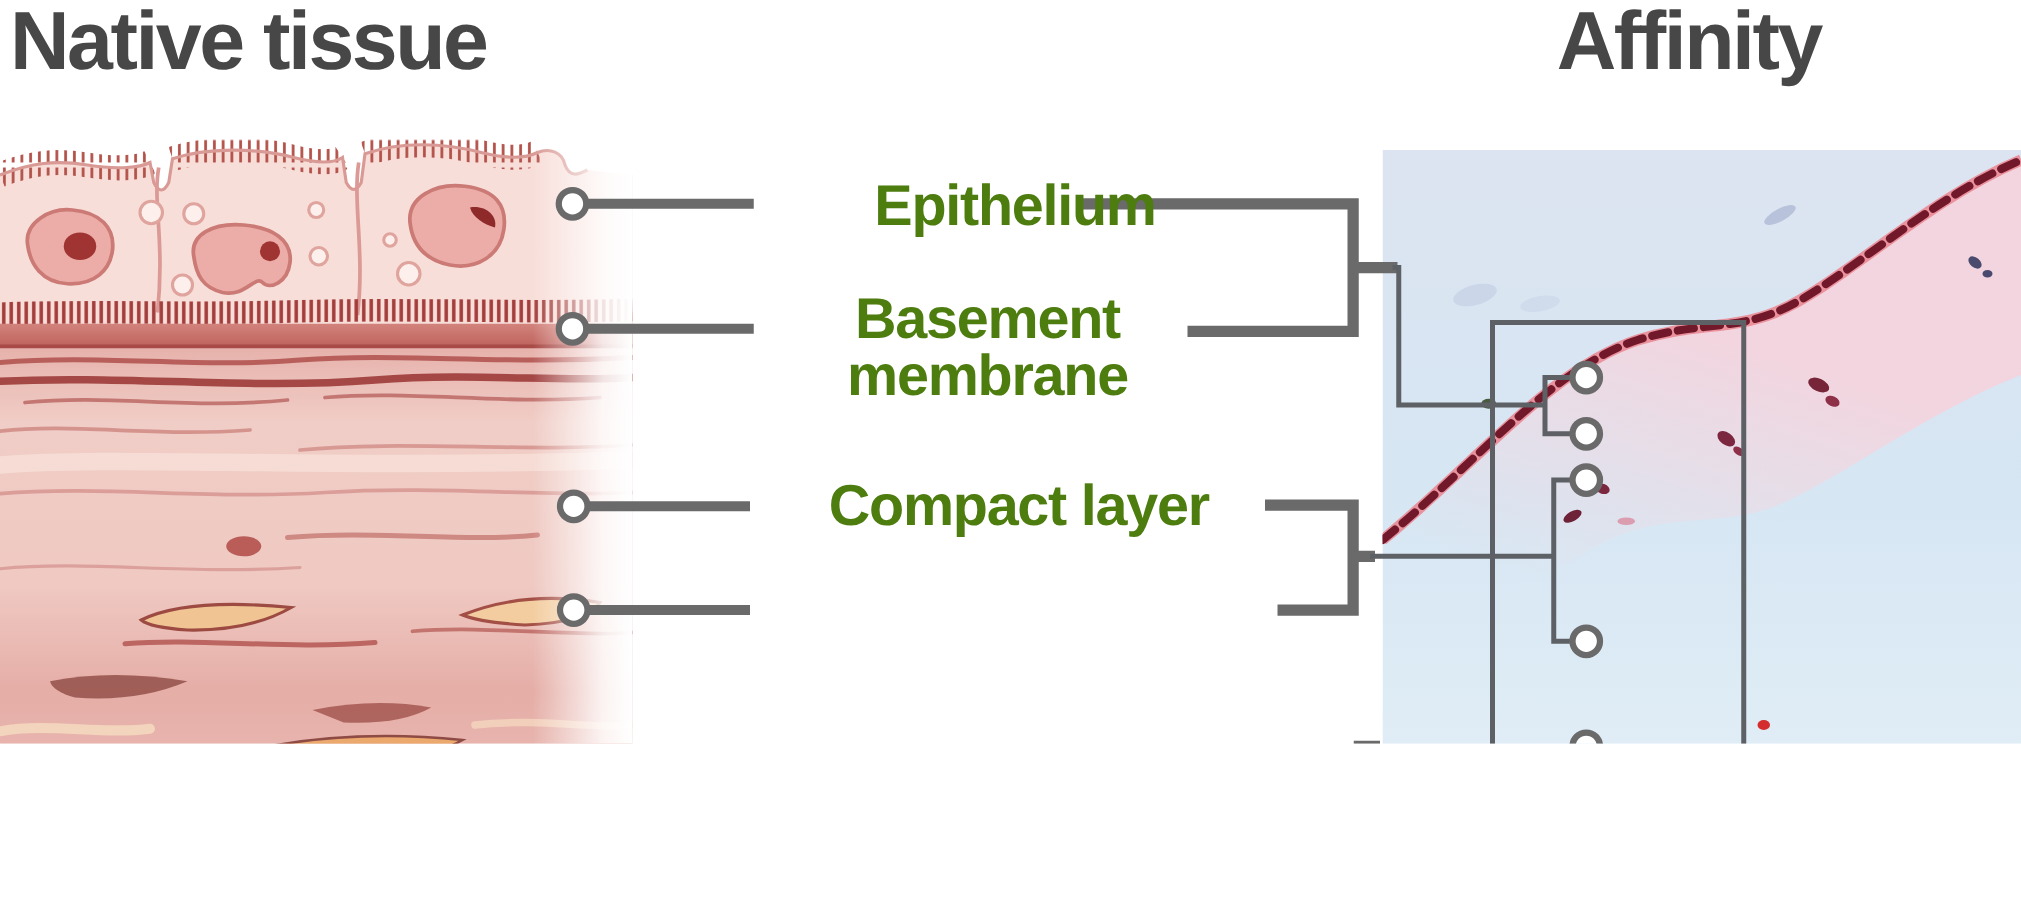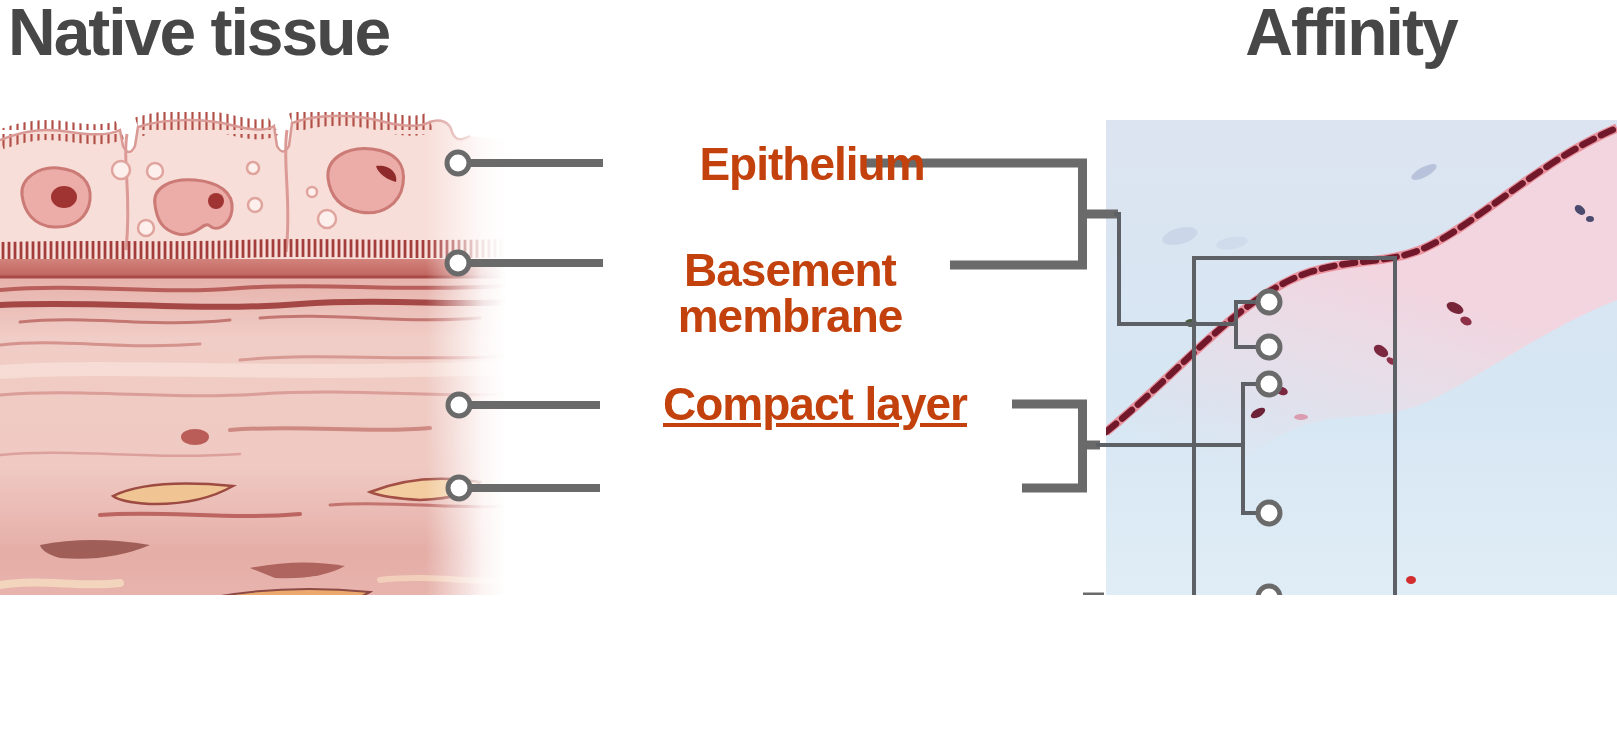--- a/index.html
+++ b/index.html
@@ -20,26 +20,26 @@
     white-space:nowrap;
   }
   .title-left{left:8px;}
   .title-right{left:1351px;transform:translateX(-50%);}
   .layer-label{
     position:absolute;
     transform:translate(-50%,-50%);
     font-size:46px;
     font-weight:700;
     letter-spacing:-1px;
-    color:#c2410c;
+    color:#4d7c0f;
     text-align:center;
     line-height:1.0;
     white-space:nowrap;
   }
-  .layer-label.wrap{white-space:normal;width:330px;margin-top:16px;}
+  .layer-label.wrap{white-space:normal;width:330px;}
   svg{position:absolute;left:0;top:0;display:block;}
 </style>
 </head>
 <body>
 
 <div class="canvas">
 
   <svg width="1617" height="737" viewBox="0 0 1617 737">
     <defs>
       <pattern id="cilia" patternUnits="userSpaceOnUse" width="7" height="22">
@@ -216,15 +216,15 @@
         <circle cx="1269" cy="597" r="11"></circle>
       </g>
     </g>
   </svg>
 
   <div class="title title-left">Native tissue</div>
   <div class="title title-right">Affinity</div>
 
   <div class="layer-label" style="left:812px;top:164px;">Epithelium</div>
   <div class="layer-label wrap" style="left:790px;top:277px;">Basement membrane</div>
-  <div class="layer-label" style="left:815px;top:404px;text-decoration:underline;">Compact layer</div>
+  <div class="layer-label" style="left:815px;top:404px;">Compact layer</div>
 
 </div>
 
 </body></html>

